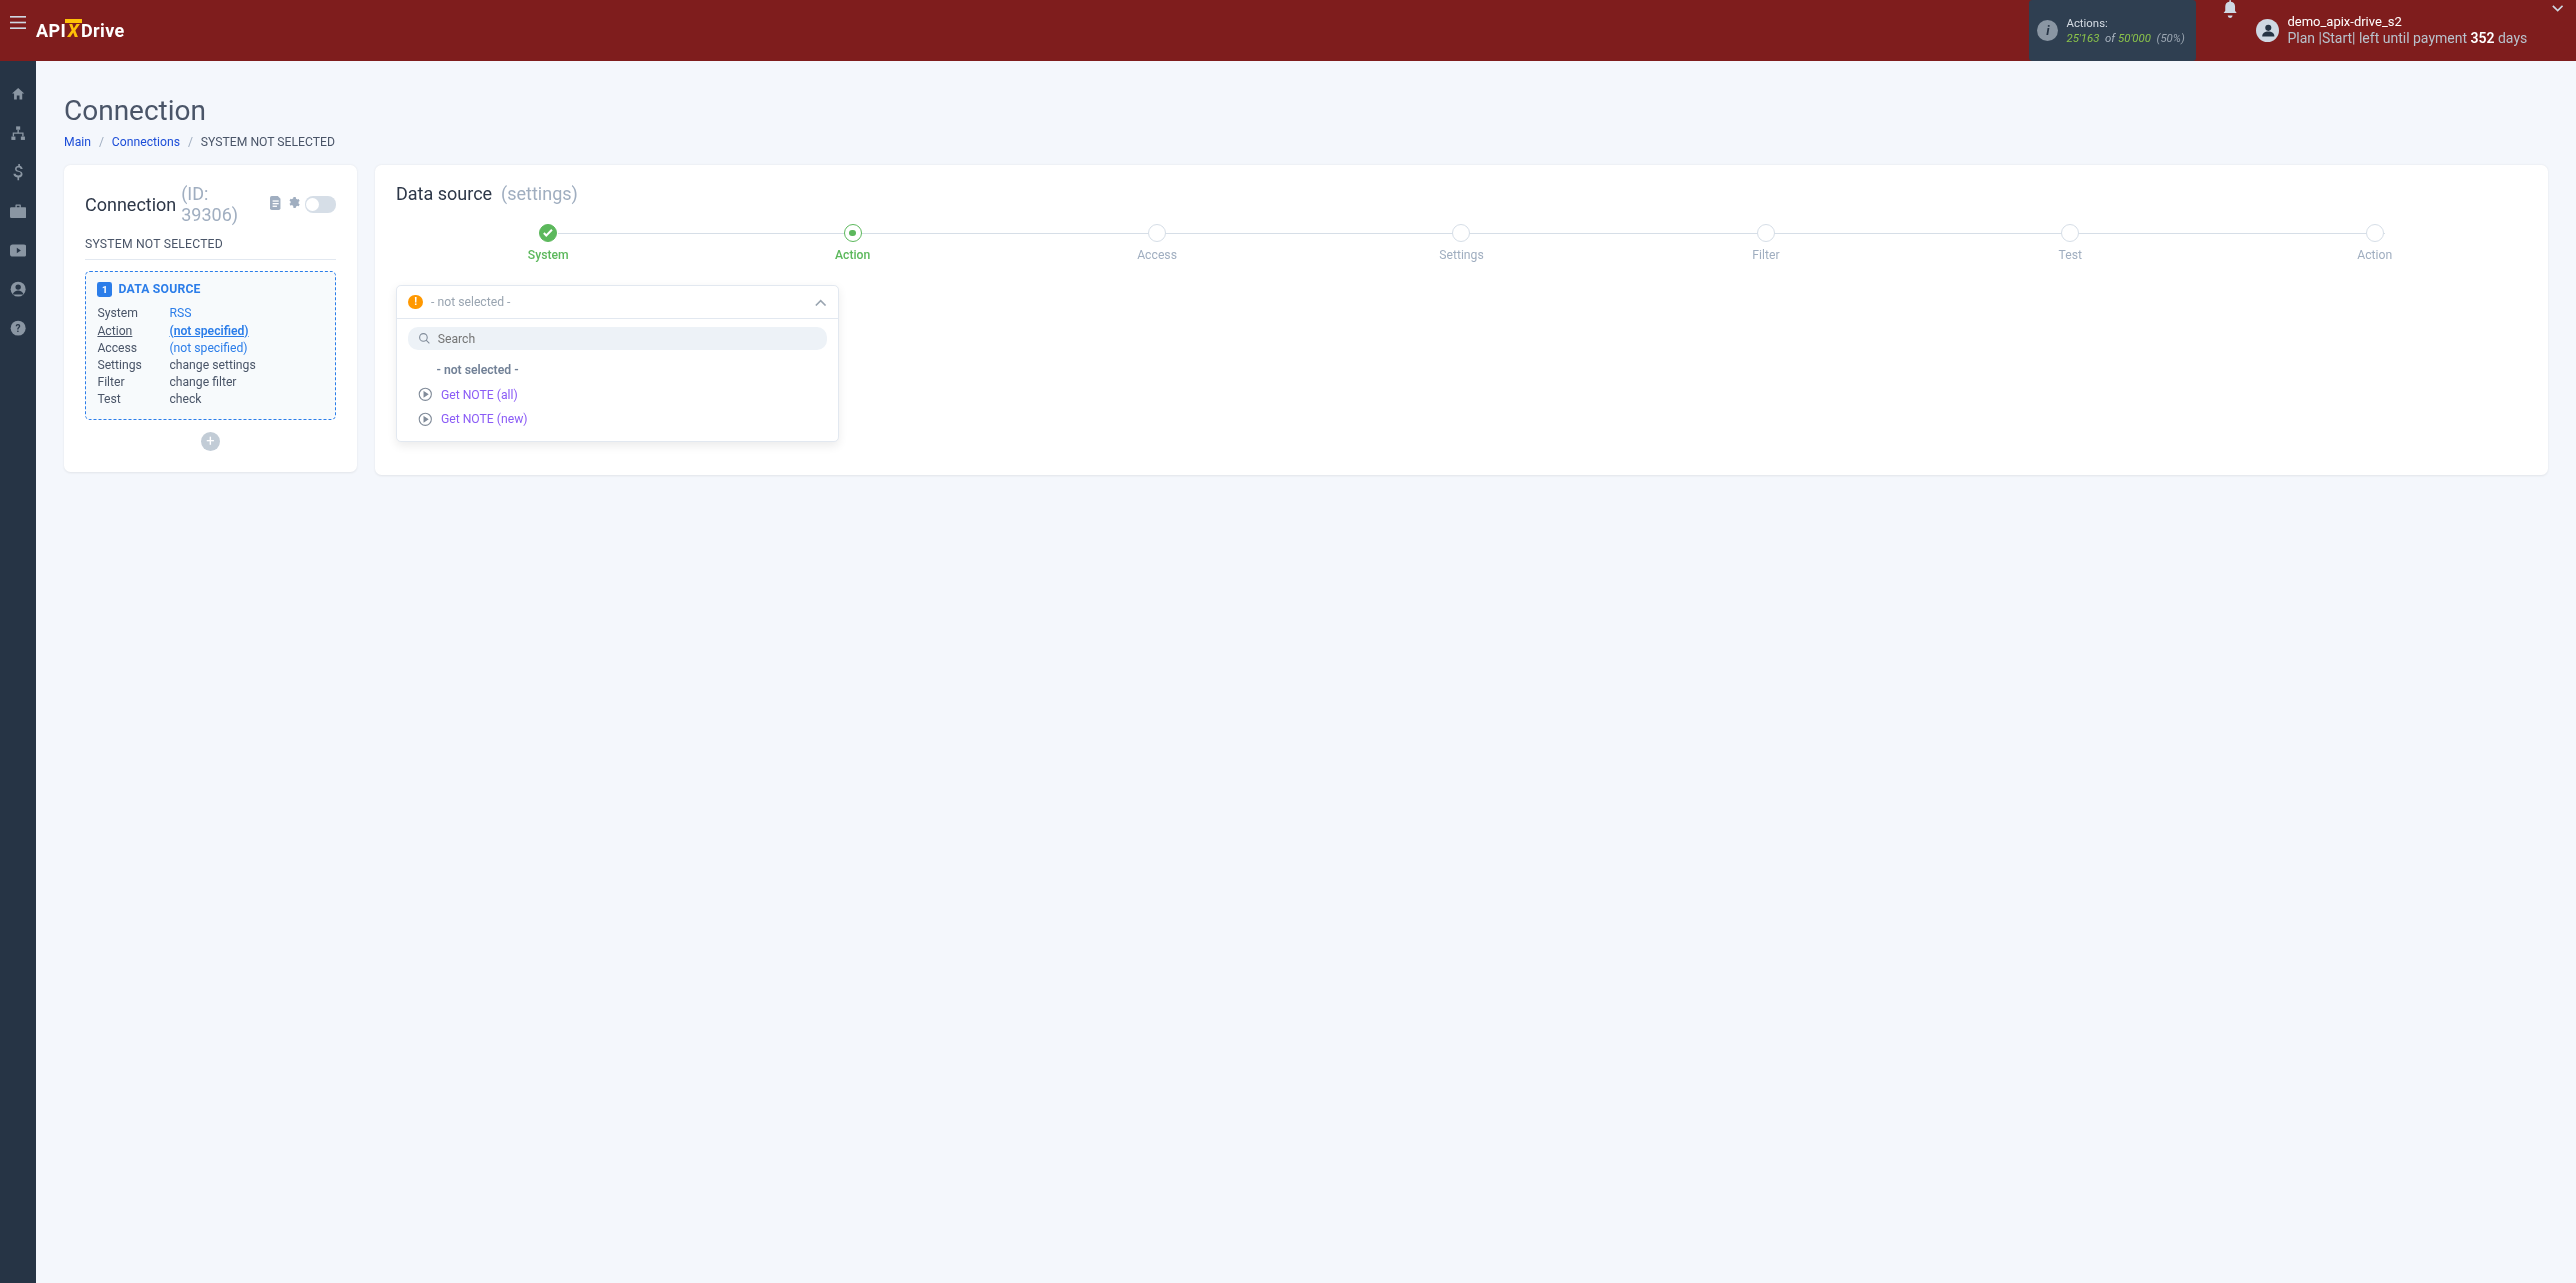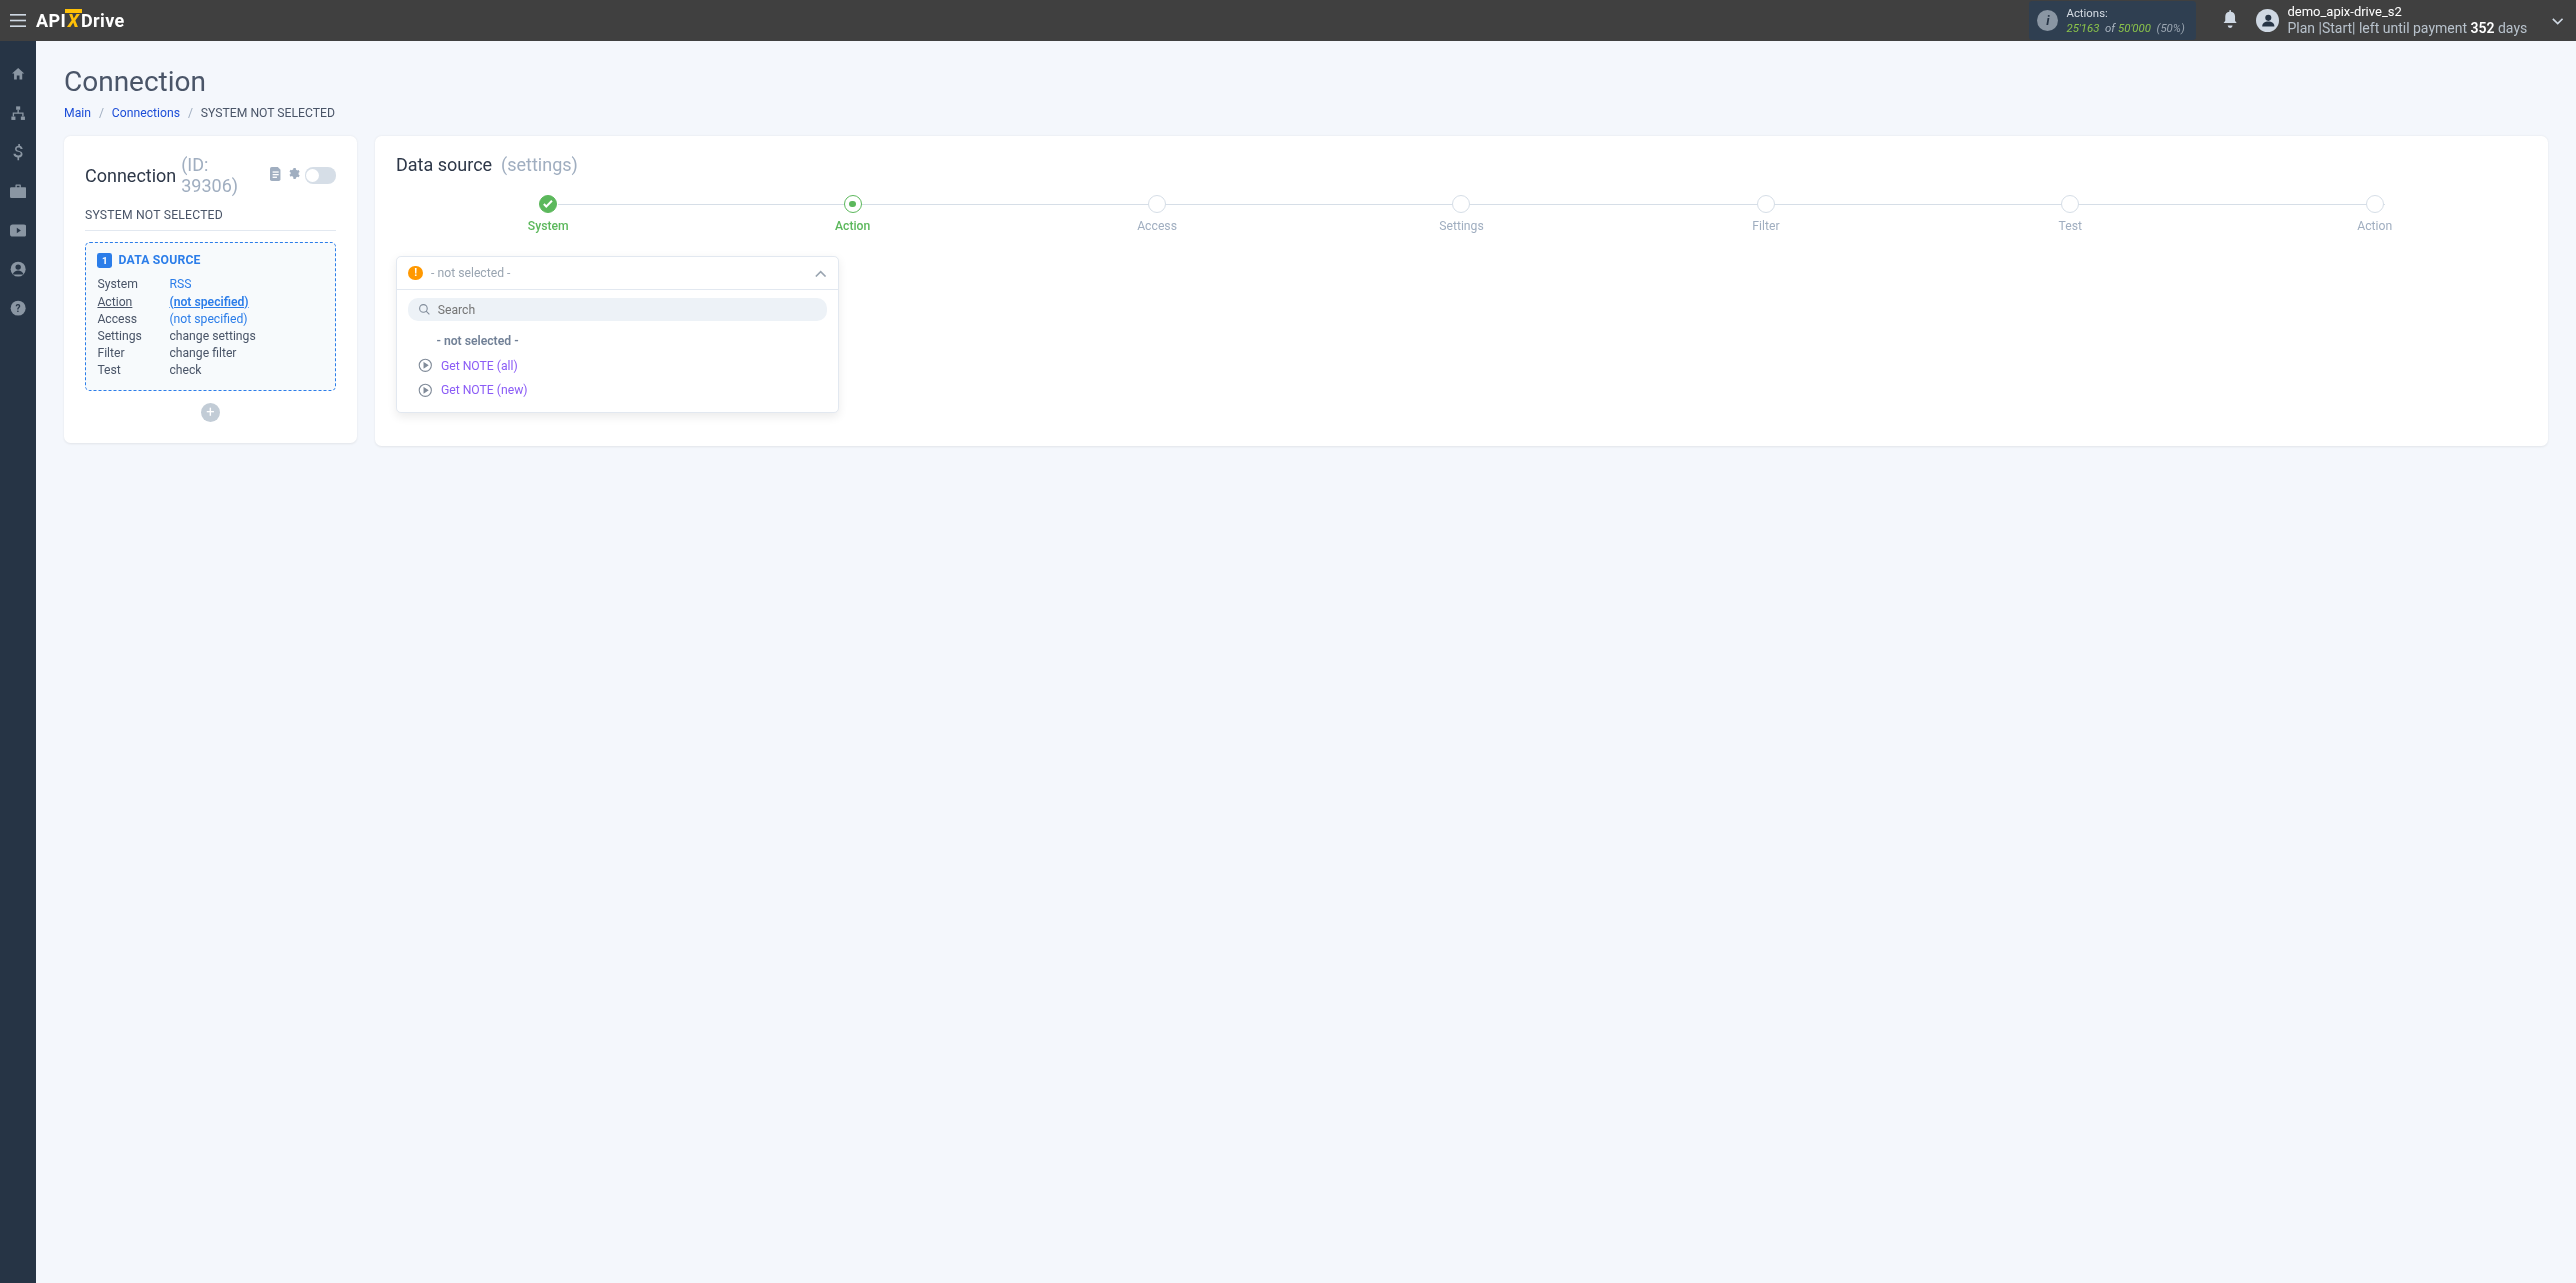--- a/index.html
+++ b/index.html
@@ -1,20 +1,20 @@
 <!DOCTYPE html>
 <html style="font-size:13px"><head>
 <meta charset="utf-8">
 <style>
 * { margin:0; padding:0; box-sizing:border-box; font-family:-apple-system,BlinkMacSystemFont,"Segoe UI",Roboto,Arial,sans-serif; }
 body { background:#f4f7fc; color:#2c3e50; overflow:hidden; }
 .app { display:flex; flex-direction:column; height:100vh; }
 
 
-.topbar { height:41px; background:#404040; display:flex; align-items:center; color:#fff; padding:0 8.1px 0 0; }
+.topbar { height:61px; background:#7f1d1d; display:flex; color:#fff; padding:0 8.1px 0 0; }
 .hamburger { width:36px; height:45px; display:flex; align-items:center; justify-content:center; cursor:pointer; }
 .hamburger svg { stroke:#cfd8e3; }
 .logo { font-size:18px; font-weight:700; letter-spacing:0.4px; display:flex; align-items:center; gap:0.8px; }
 .logo .api { color:#fff; }
 .logo .x { color:#ffc107; font-style:italic; font-weight:800; position:relative; padding:0 0.8px; }
 .logo .x::before { content:""; position:absolute; top:-0.8px; left:-2.4px; right:-2.4px; height:3.3px; background:#ffc107; }
 .logo .drive { color:#fff; }
 .topbar-spacer { flex:1; }
 .actions-box { background:#2f3f51; border-radius:3.3px; padding:4.9px 11.4px 4.9px 8.1px; display:flex; align-items:center; gap:8.1px; margin-right:14.6px; }
 .actions-box .info-ico { width:21px; height:21px; border-radius:50%; background:#8a96a3; display:flex; align-items:center; justify-content:center; color:#263445; font-weight:700; font-size:13px; font-style:italic; }
@@ -35,21 +35,21 @@
 .user-plan { font-size:14px; color:#b8c2cc; }
 .user-plan .days { color:#fff; font-weight:600; }
 .chevron-down { margin-left:24.4px; margin-right:4.9px; cursor:pointer; }
 
 
 .body { flex:1; display:flex; min-height:0; }
 .sidebar { width:36px; background:#263445; display:flex; flex-direction:column; align-items:center; padding-top:24.4px; gap:21px; }
 .sidebar .sico { width:18px; height:18px; display:flex; align-items:center; justify-content:center; cursor:pointer; }
 .sidebar .sico svg { fill:#8a96a3; }
 
-.main { flex:1; overflow:auto; padding:24px 28px; }
+.main { flex:1; overflow:auto; padding:33px 28px; }
 .page-title { font-size:28px; color:#4a5568; font-weight:400; margin-bottom:8.1px; }
 .crumbs { font-size:12.2px; color:#718096; margin-bottom:16.3px; }
 .crumbs a { color:#1d4ed8; text-decoration:none; }
 .crumbs .sep { color:#a0aec0; margin:0 4.9px; }
 .crumbs .cur { color:#4a5568; }
 
 .cols { display:flex; gap:18px; align-items:flex-start; }
 .card { background:#fff; border-radius:6.5px; box-shadow:0 0.8px 2.4px rgba(0,0,0,0.08); }
 
 

